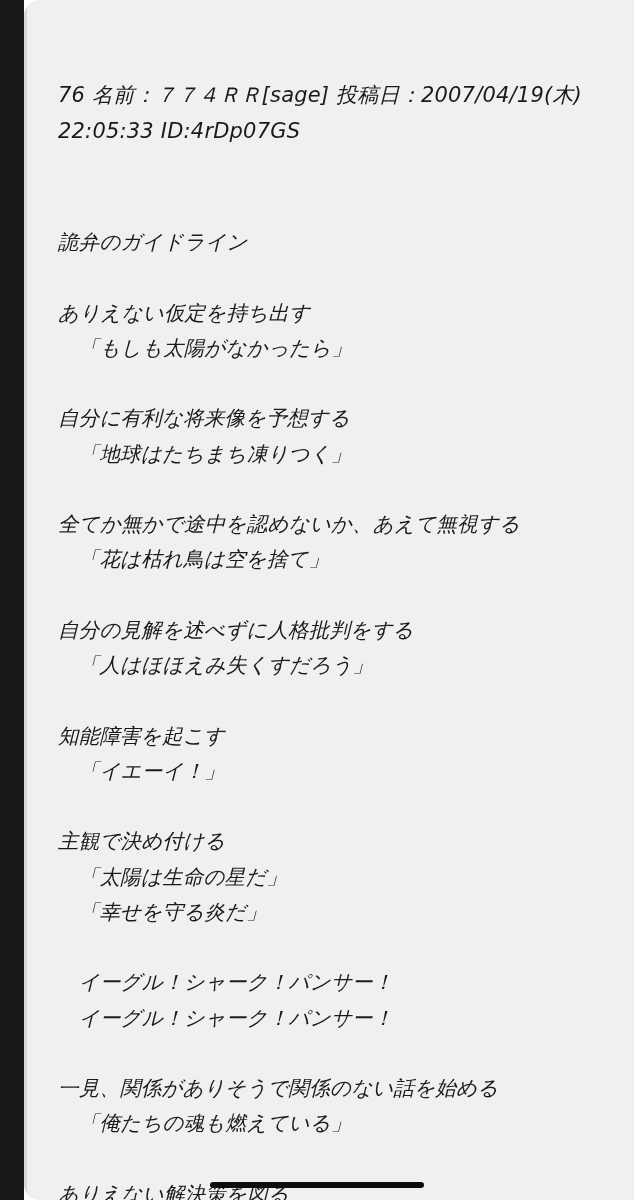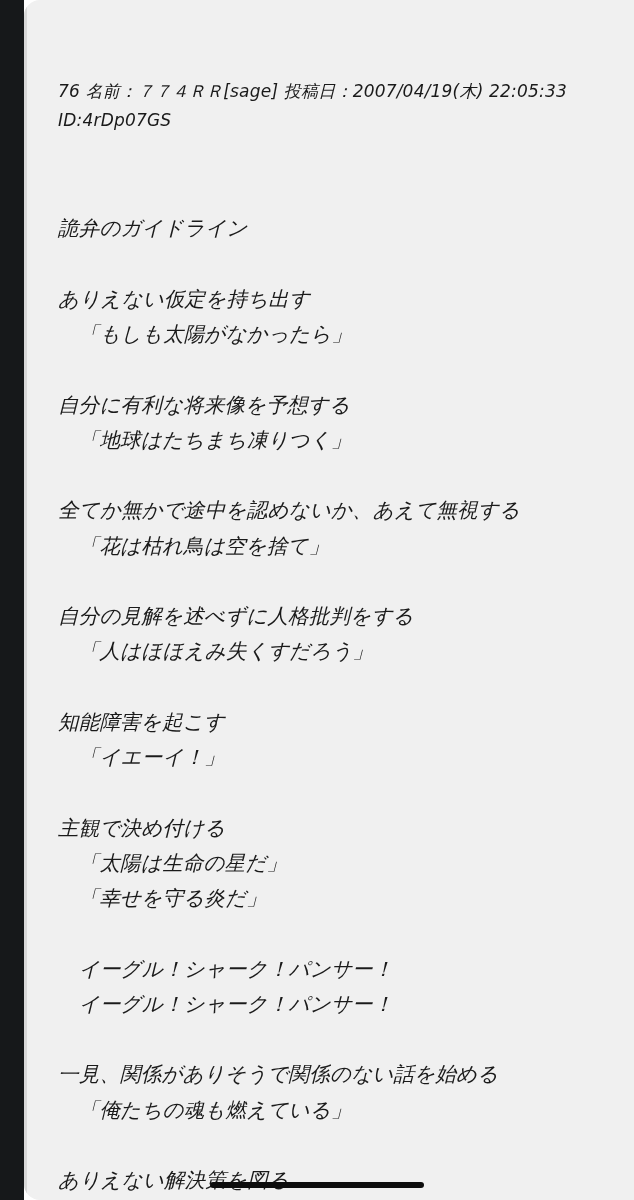--- a/index.html
+++ b/index.html
@@ -60,21 +60,21 @@
     font-family: "DejaVu Sans", "Liberation Sans", sans-serif;
     font-style: italic;
     font-size: 20.5px;
     line-height: 1.72;
     letter-spacing: 0.2px;
     white-space: pre-wrap;
     word-break: break-word;
   }
   .post-header {
     font-style: italic;
-    font-size: 17px;
+    font-size: 21px;
     line-height: 1.72;
     color: #1a1a1a;
     margin: 0 0 6px 0;
   }
   .post-text {
     margin: 0;
     font-style: italic;
     font-size: 20.5px;
     line-height: 1.72;
     color: #1a1a1a;

